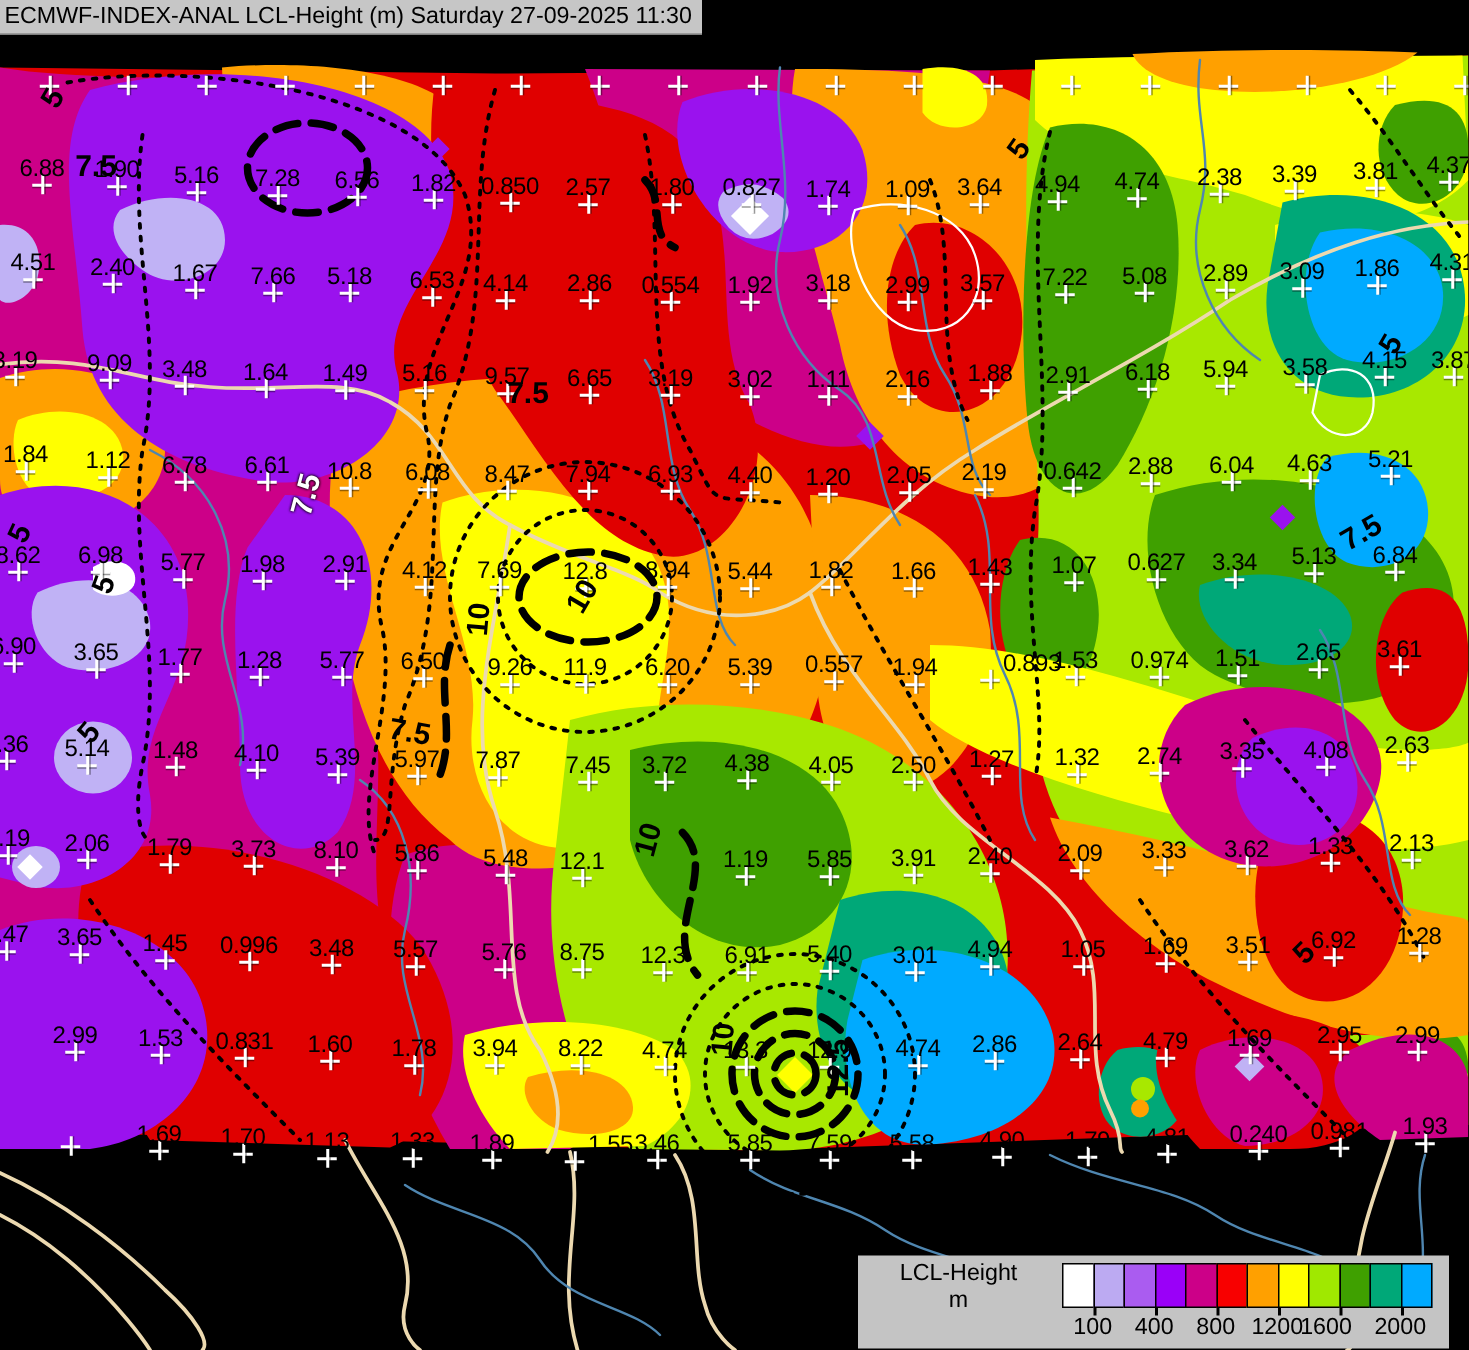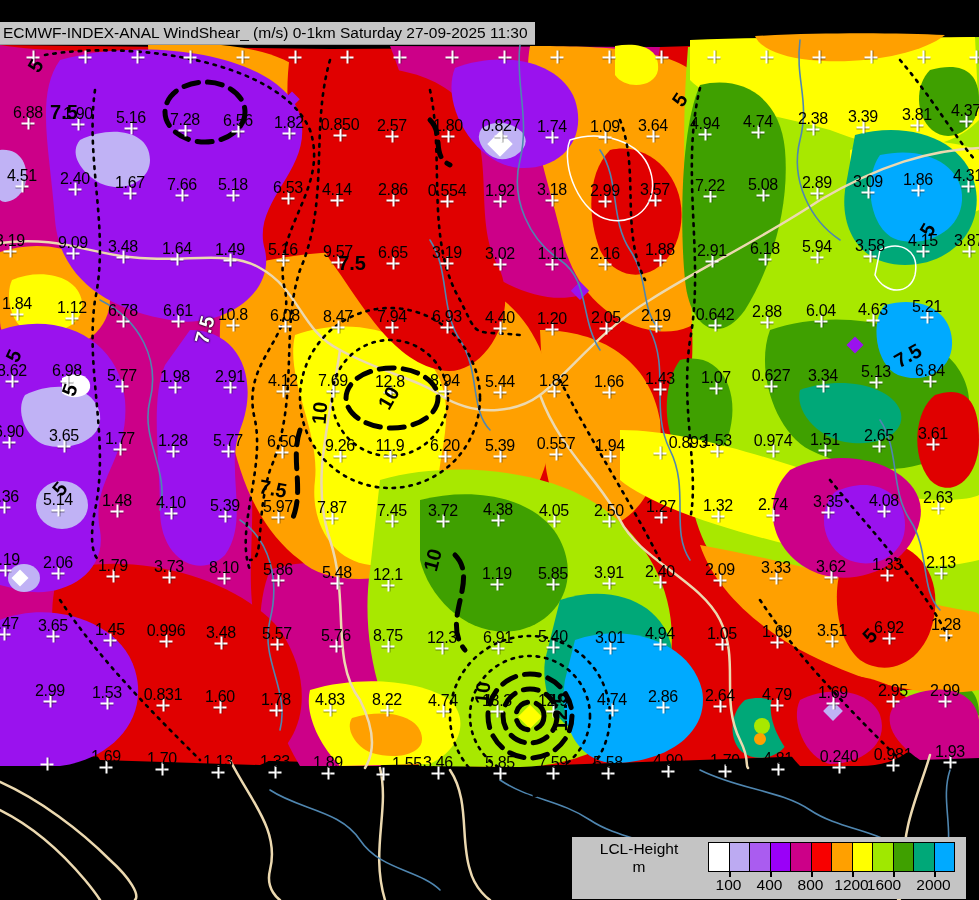--- a/index.html
+++ b/index.html
@@ -516,21 +516,21 @@
       <div class="station" style="left: 50px; top: 691px;">2.99</div>
       <div class="cross" style="left: 50px; top: 701px;"></div>
       <div class="station" style="left: 107px; top: 693px;">1.53</div>
       <div class="cross" style="left: 107px; top: 703px;"></div>
       <div class="station" style="left: 163px; top: 695px;">0.831</div>
       <div class="cross" style="left: 163px; top: 705px;"></div>
       <div class="station" style="left: 220px; top: 697px;">1.60</div>
       <div class="cross" style="left: 220px; top: 707px;"></div>
       <div class="station" style="left: 276px; top: 700px;">1.78</div>
       <div class="cross" style="left: 276px; top: 710px;"></div>
-      <div class="station" style="left: 330px; top: 700px;">4.83</div>
+      <div class="station" style="left: 330px; top: 700px;">3.94</div>
       <div class="cross" style="left: 330px; top: 710px;"></div>
       <div class="station" style="left: 387px; top: 700px;">8.22</div>
       <div class="cross" style="left: 387px; top: 710px;"></div>
       <div class="station" style="left: 443px; top: 701px;">4.74</div>
       <div class="cross" style="left: 443px; top: 711px;"></div>
       <div class="station" style="left: 497px; top: 701px;">13.3</div>
       <div class="cross" style="left: 497px; top: 711px;"></div>
       <div class="station" style="left: 553px; top: 701px;">12.9</div>
       <div class="cross" style="left: 553px; top: 711px;"></div>
       <div class="station" style="left: 612px; top: 700px;">4.74</div>
@@ -612,21 +612,21 @@
       <div class="clabel" style="left: 389px; top: 398px; transform: translate(-50%, -50%) rotate(-60deg);">10</div>
       <div class="clabel" style="left: 908px; top: 356px; transform: translate(-50%, -50%) rotate(-30deg);">7.5</div>
       <div class="clabel" style="left: 273px; top: 489px; transform: translate(-50%, -50%) rotate(10deg);">7.5</div>
       <div class="clabel" style="left: 60px; top: 489px; transform: translate(-50%, -50%) rotate(-50deg);">5</div>
       <div class="clabel" style="left: 870px; top: 636px; transform: translate(-50%, -50%) rotate(-45deg);">5</div>
       <div class="clabel" style="left: 483px; top: 693px; transform: translate(-50%, -50%) rotate(-85deg);">10</div>
       <div class="clabel" style="left: 560px; top: 712px; transform: translate(-50%, -50%) rotate(-90deg);">12.5</div>
       <div class="clabel" style="left: 433px; top: 560px; transform: translate(-50%, -50%) rotate(-75deg);">10</div>
     </div>
 
-  <div class="titlebar" id="tb2">ECMWF-INDEX-ANAL WindShear_ (m/s) 0-1km Saturday 27-09-2025 11:30</div>
+  <div class="titlebar" id="tb1">ECMWF-INDEX-ANAL LCL-Height (m) Saturday 27-09-2025 11:30</div>
 
   <div id="legend">
     <div class="ltext">
       <div>LCL-Height</div>
       <div>m</div>
     </div>
     <div id="swatches">
         <div class="sw" style="background: rgb(255, 255, 255);"></div>
         <div class="sw" style="background: rgb(188, 170, 242);"></div>
         <div class="sw" style="background: rgb(170, 92, 240);"></div>

